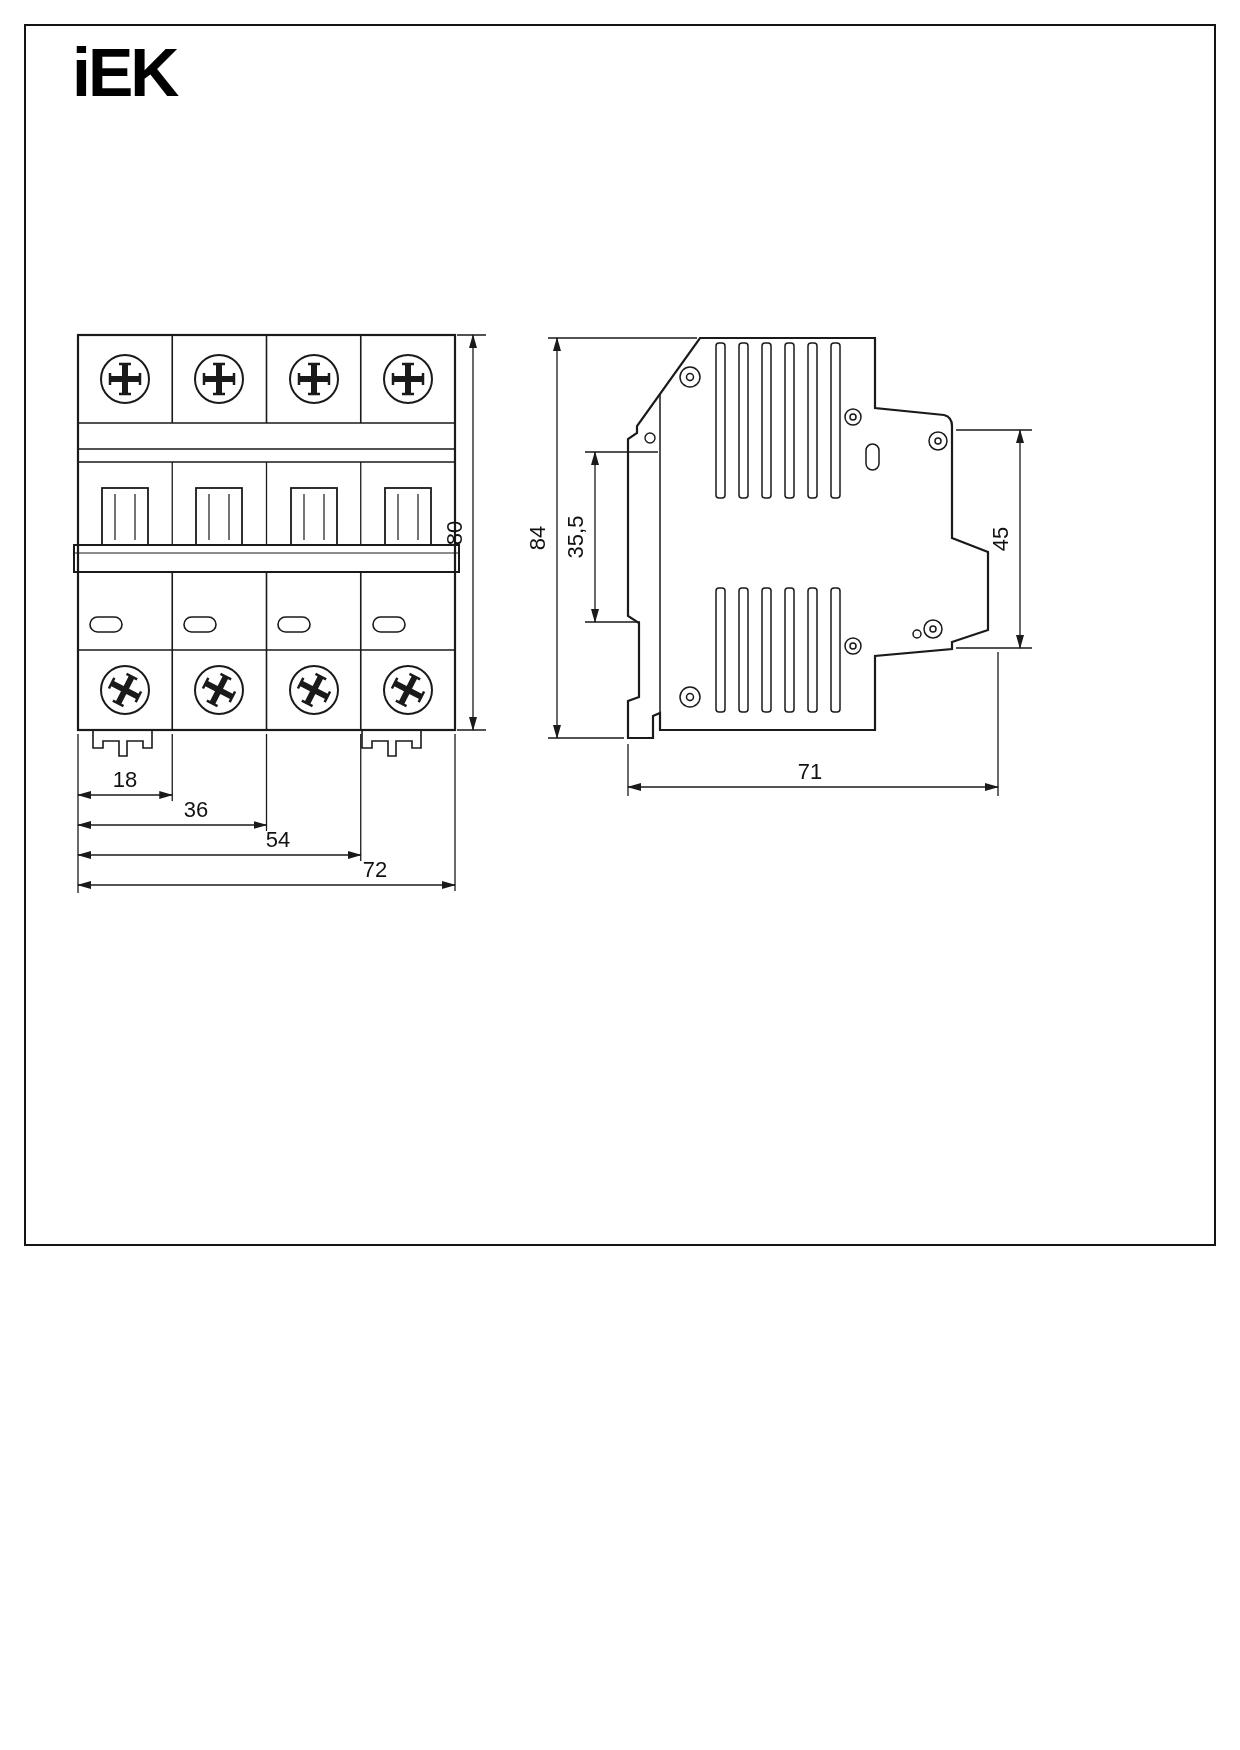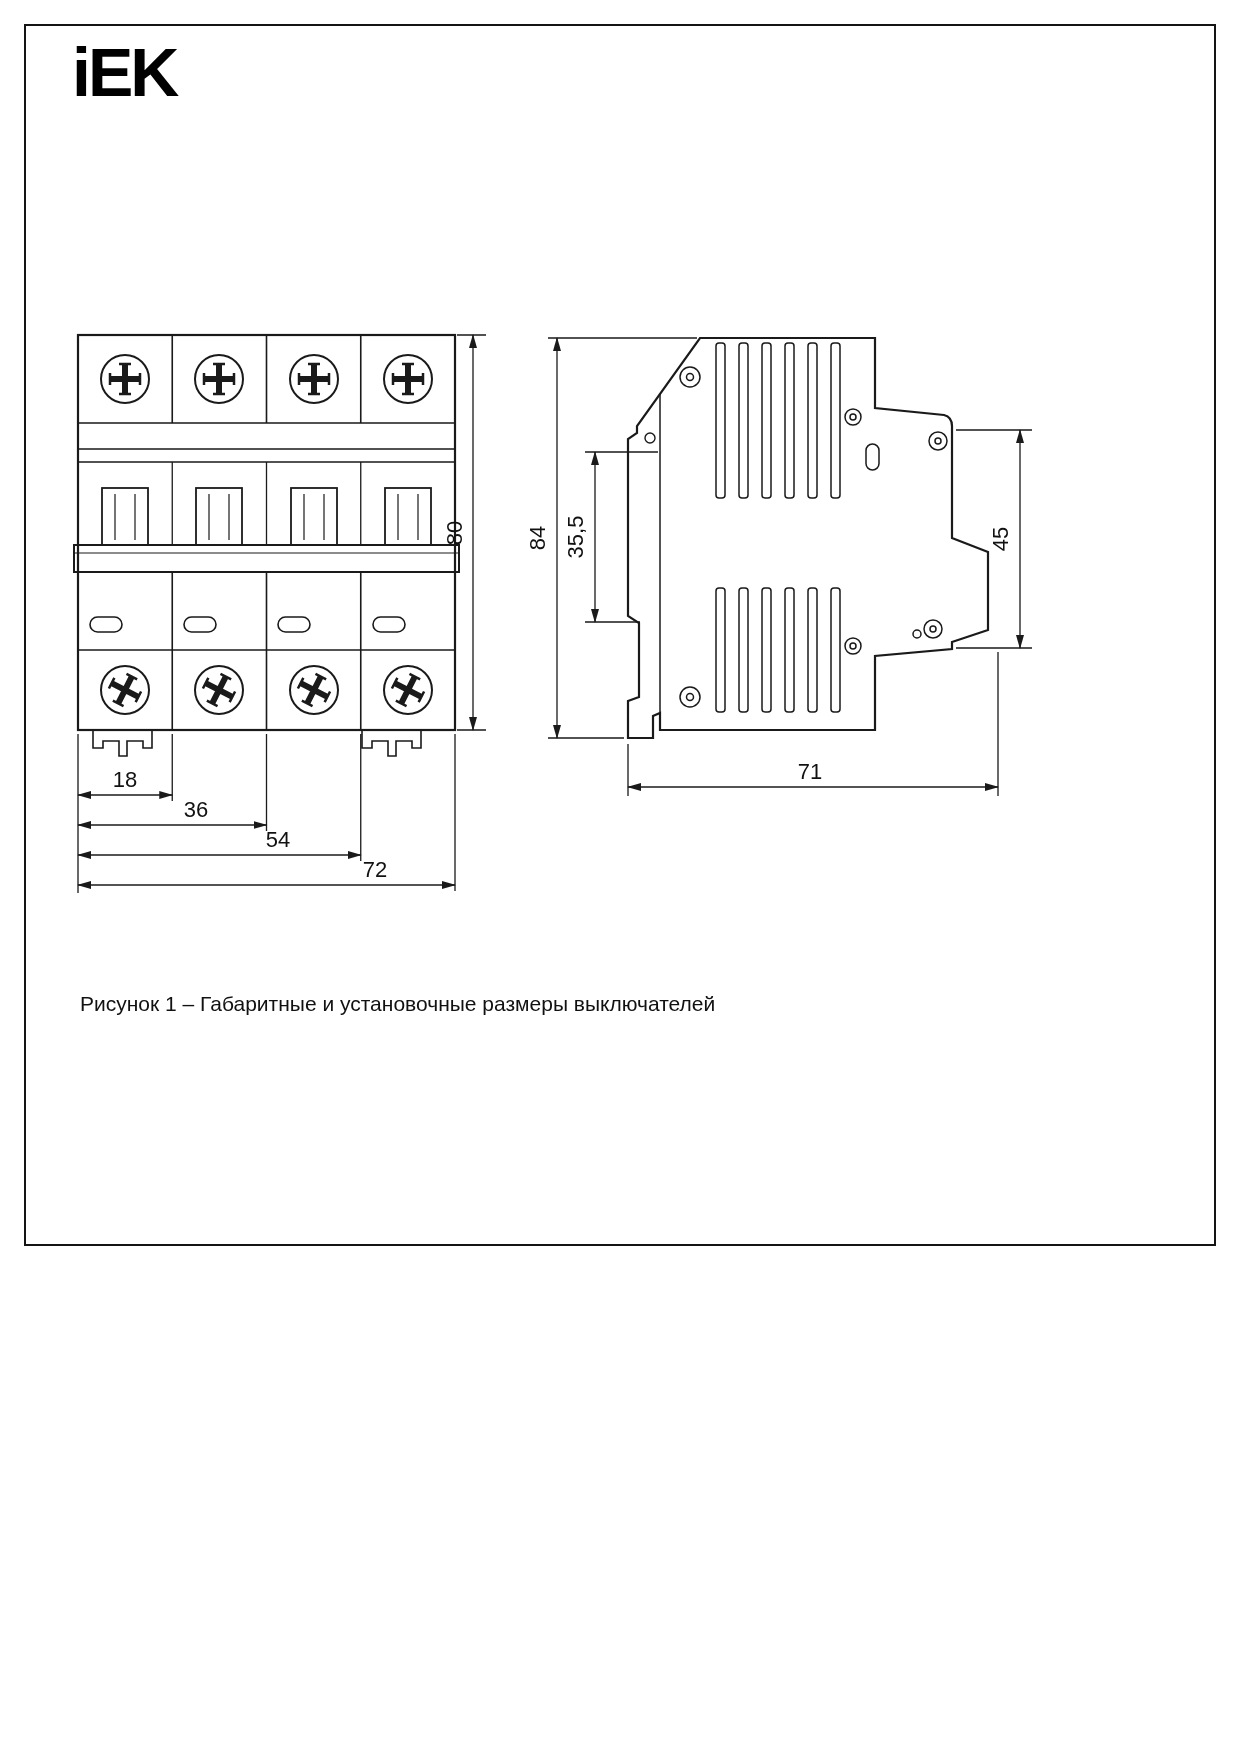--- a/index.html
+++ b/index.html
@@ -222,15 +222,14 @@
       <path d="M956,430 H1032 M956,648 H1032"></path>
       <line x1="1020" y1="430" x2="1020" y2="648" marker-start="url(#arrow)" marker-end="url(#arrow)"></line>
       <text class="dim-text" x="1008" y="539" text-anchor="middle" transform="rotate(-90 1008 539)" stroke="none" fill="#111">45</text>
 
       <path d="M628,744 V796 M998,652 V796"></path>
       <line x1="628" y1="787" x2="998" y2="787" marker-start="url(#arrow)" marker-end="url(#arrow)"></line>
       <text class="dim-text" x="810" y="779" text-anchor="middle" stroke="none" fill="#111">71</text>
     </g>
   </svg>
 
-  <div class="caption">Рисунок 1 – Габаритные и установочные размеры выключателей</div>
 
 </div>
 
 </body></html>

